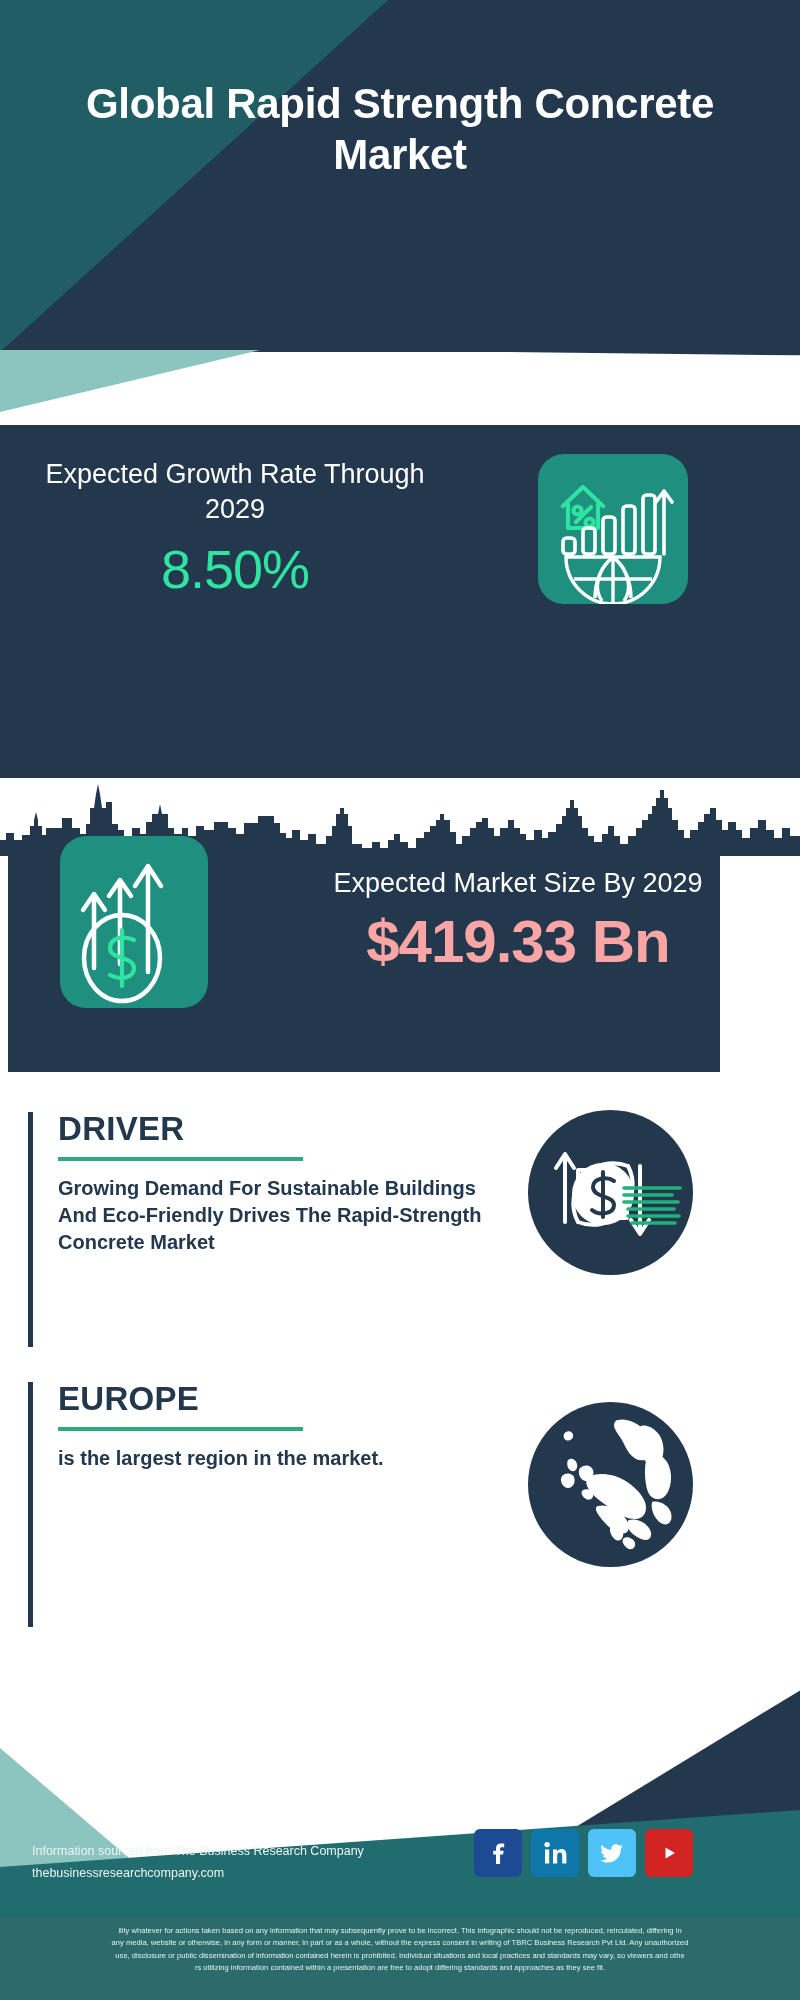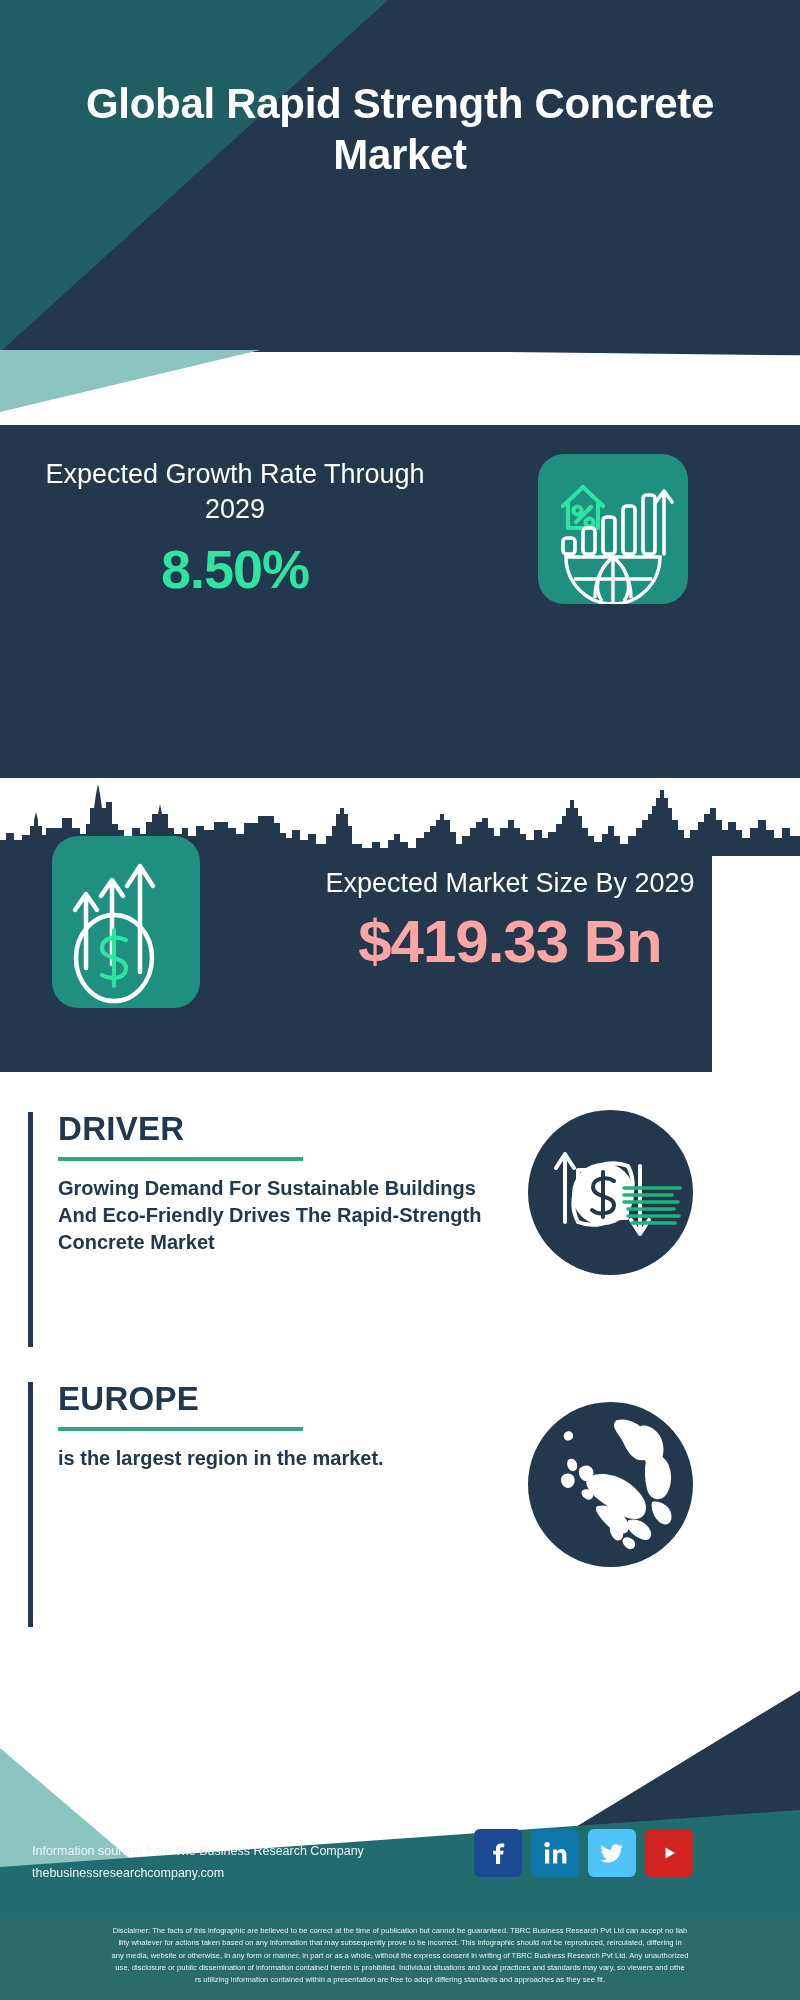--- a/index.html
+++ b/index.html
@@ -51,38 +51,38 @@
     position:absolute; left:0; top:425px; width:800px; height:353px;
     background:#23384d;
   }
   .growth-text {
     position:absolute; left:40px; top:32px; width:390px;
     text-align:center; color:#ffffff;
   }
   .growth-label { font-size:27px; line-height:1.28; font-weight:normal; }
   .growth-value {
     margin-top:12px;
-    font-size:54px; font-weight:bold; color:#2fe3a0; letter-spacing:-1px;
+    font-size:54px; font-weight:normal; color:#2fe3a0; letter-spacing:-1px;
   }
   .icon-box {
     position:absolute;
     background:#1f8f7f;
     border-radius:26px;
   }
   .icon-box.growth-icon { left:538px; top:29px; width:150px; height:150px; }
 
   
   .skyline-section {
     position:absolute; left:0; top:778px; width:800px; height:78px;
     background:#ffffff; overflow:hidden;
   }
   .skyline-svg { position:absolute; left:0; bottom:0; width:800px; height:78px; display:block; }
 
   .market {
-    position:absolute; left:0; top:856px; width:712px; height:216px;
+    position:absolute; left:8px; top:856px; width:712px; height:216px;
     background:#23384d;
   }
   .icon-box.market-icon { left:52px; top:-20px; width:148px; height:172px; }
   .market-text {
     position:absolute; left:230px; top:10px; width:560px; text-align:center; color:#fff;
   }
   .market-label { font-size:27px; line-height:1.3; }
   .market-value {
     margin-top:6px; font-size:60px; font-weight:bold; color:#fca5a5; letter-spacing:-1px;
   }
@@ -344,20 +344,19 @@
       </a>
       <a class="social s-yt">
         <svg width="28" height="28" viewBox="0 0 28 28">
             <path fill="#ffffff" d="M10.5 8.5L20 14l-9.5 5.5z"></path>
           </svg>
       </a>
     </div>
   </div>
 
   <div class="disclaimer">
-    <span class="disclaimer-line">Disclaimer: The facts of this infographic are believed to be correct at the time of publication but cannot be guaranteed. TBRC Business Research Pvt Ltd can accept no liab</span>
     <span class="disclaimer-line">ility whatever for actions taken based on any information that may subsequently prove to be incorrect. This infographic should not be reproduced, reirculated, differing in</span>
     <span class="disclaimer-line">any media, website or otherwise, in any form or manner, in part or as a whole, without the express consent in writing of TBRC Business Research Pvt Ltd. Any unauthorized</span>
     <span class="disclaimer-line">use, disclosure or public dissemination of information contained herein is prohibited. Individual situations and local practices and standards may vary, so viewers and othe</span>
     <span class="disclaimer-line">rs utilizing information contained within a presentation are free to adopt differing standards and approaches as they see fit.</span>
   </div>
 
 </div>
 
 </body></html>

